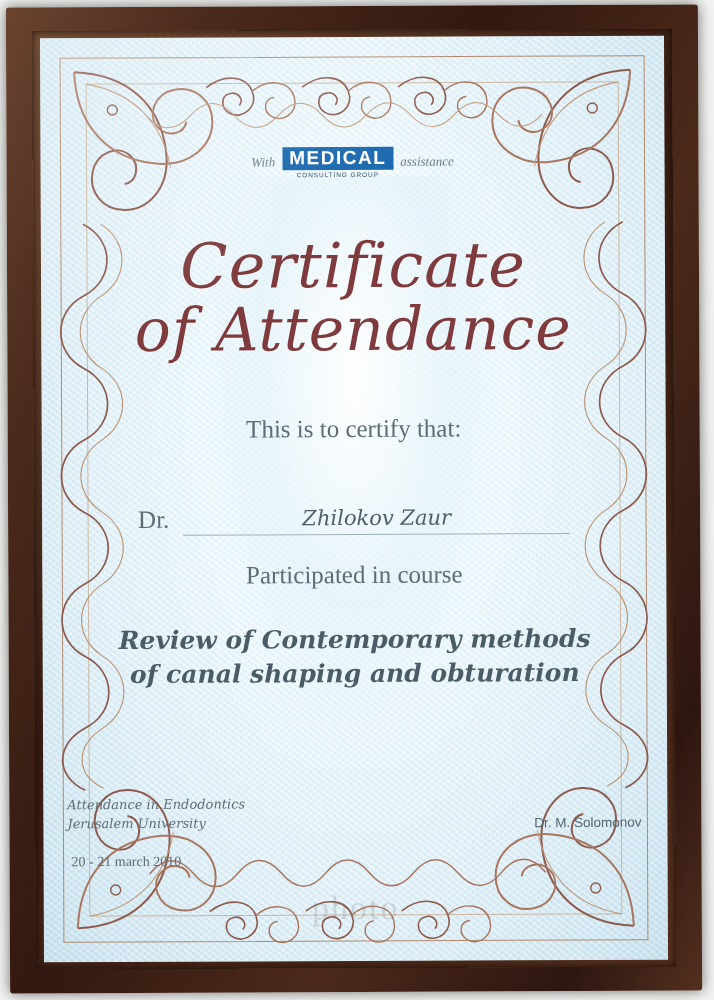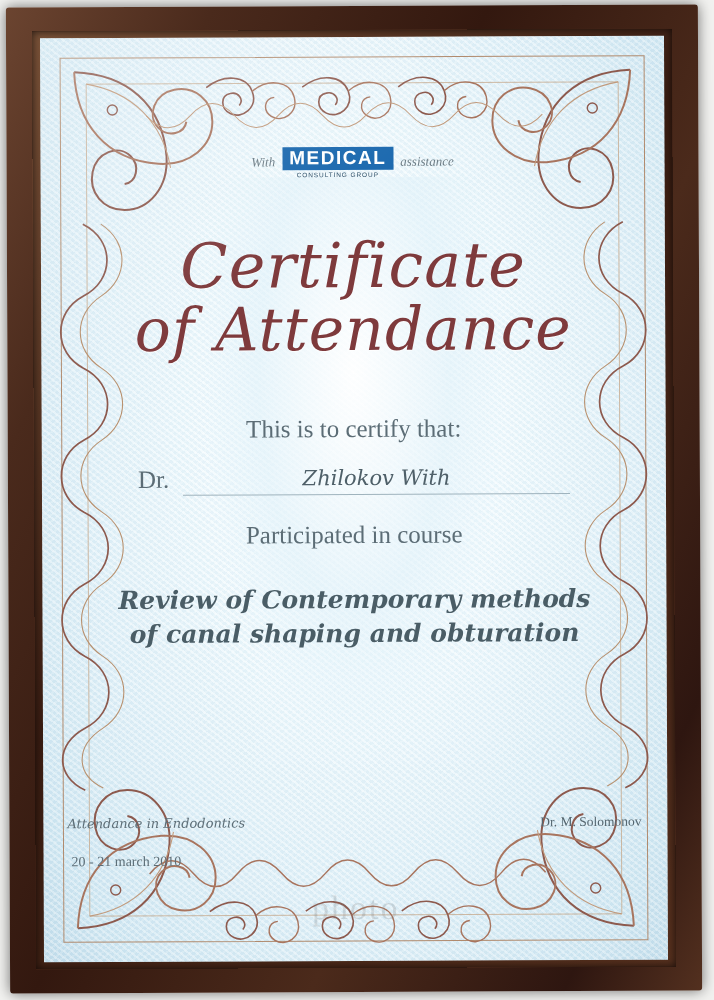--- a/index.html
+++ b/index.html
@@ -182,20 +182,21 @@
     justify-content: flex-start;
     padding-left: 36px;
     padding-right: 36px;
   }
   .dr-label {
     font-family: "Liberation Serif", serif;
     font-size: 25px;
     color: #5c6d76;
     padding-right: 14px;
     padding-bottom: 2px;
+    margin-top: 40px;
   }
   .name-field {
     flex: 1;
     border-bottom: 1px solid #9fb3bd;
     padding-bottom: 4px;
   }
   .name-value {
     font-family: "DejaVu Serif", serif;
     font-style: italic;
     font-size: 21px;
@@ -233,21 +234,21 @@
     align-items: flex-end;
   }
   .footer-left {
     font-family: "DejaVu Serif", serif;
     font-style: italic;
     font-size: 13px;
     color: #5d6e77;
     line-height: 1.45;
   }
   .footer-right {
-    font-family: Liberation Serif, serif;
+    font-family: Liberation Sans, sans-serif;
     font-size: 13.5px;
     color: #55666f;
     padding-bottom: 2px;
     padding-right: 8px;
   }
   .footer-date {
     margin-top: 20px;
     font-family: "Liberation Serif", serif;
     font-size: 14px;
     color: #5d6e77;
@@ -353,36 +354,37 @@
         <div class="title">
           <div class="title-1">Certificate</div>
           <div class="title-2">of Attendance</div>
         </div>
 
         <div class="certify">This is to certify that:</div>
 
         <div class="name-row">
           <span class="dr-label">Dr.</span>
           <span class="name-field">
-            <span class="name-value">Zhilokov With</span>
+            <span class="name-value">Zhilokov Zaur</span>
           </span>
         </div>
 
         <div class="participated">Participated in course</div>
 
         <div class="course">
           <div>Review of Contemporary methods</div>
           <div>of canal shaping and obturation</div>
         </div>
       </div>
 
       <div class="footer">
         <div class="footer-row">
           <div class="footer-left">
             <div>Attendance in Endodontics</div>
+            <div>Jerusalem University</div>
           </div>
           <div class="footer-right">Dr. M. Solomonov</div>
         </div>
         <div class="footer-date">20 - 21 march 2010</div>
       </div>
 
       <div class="wm-text">photo</div>
 
       <div class="glass-glare"></div>
     </div>

